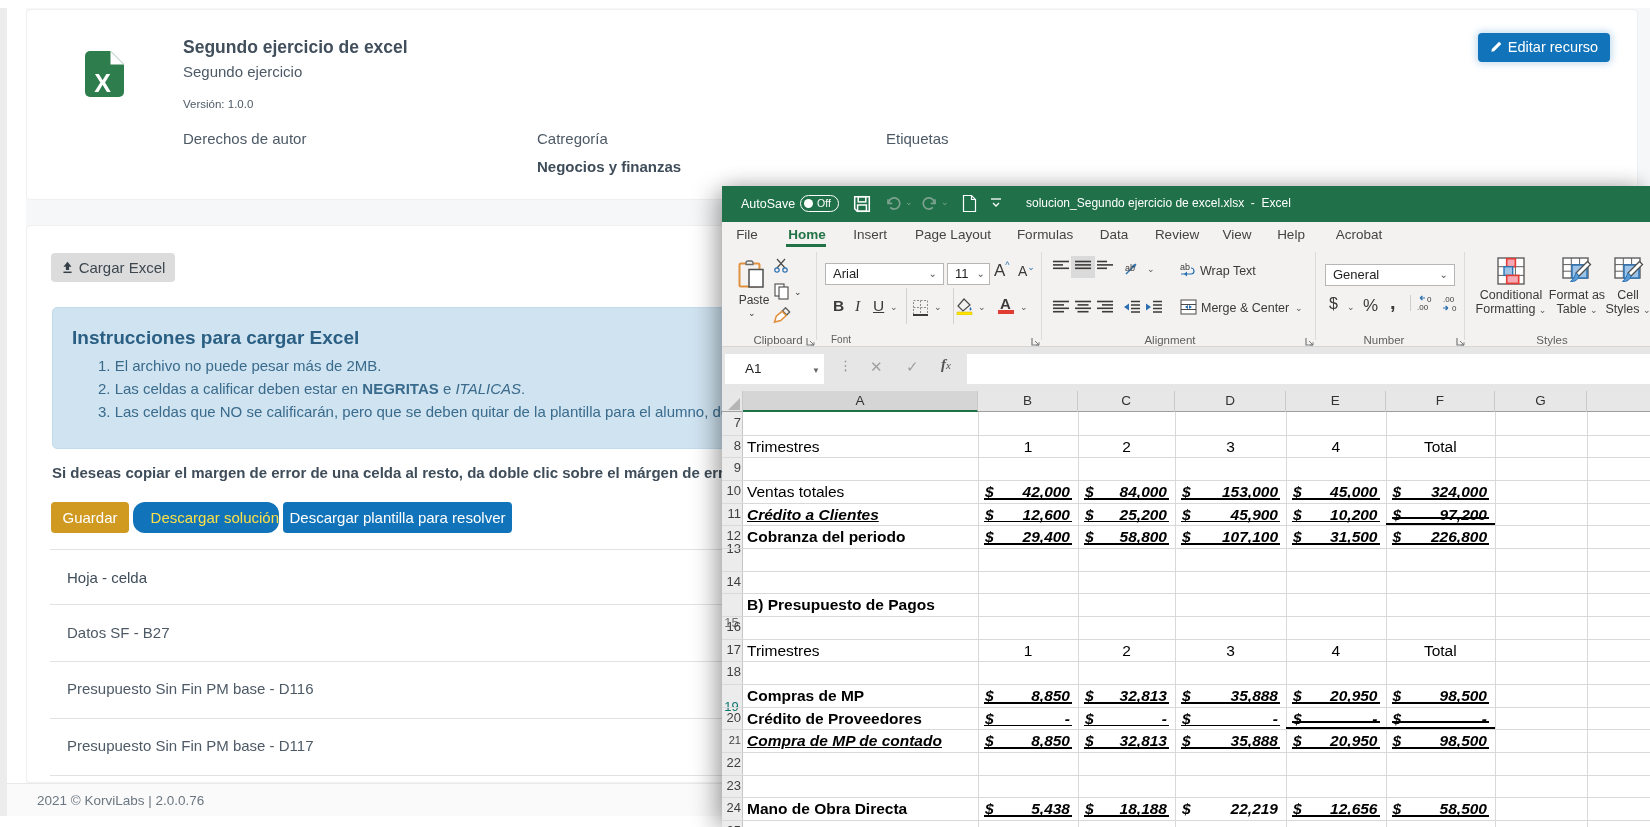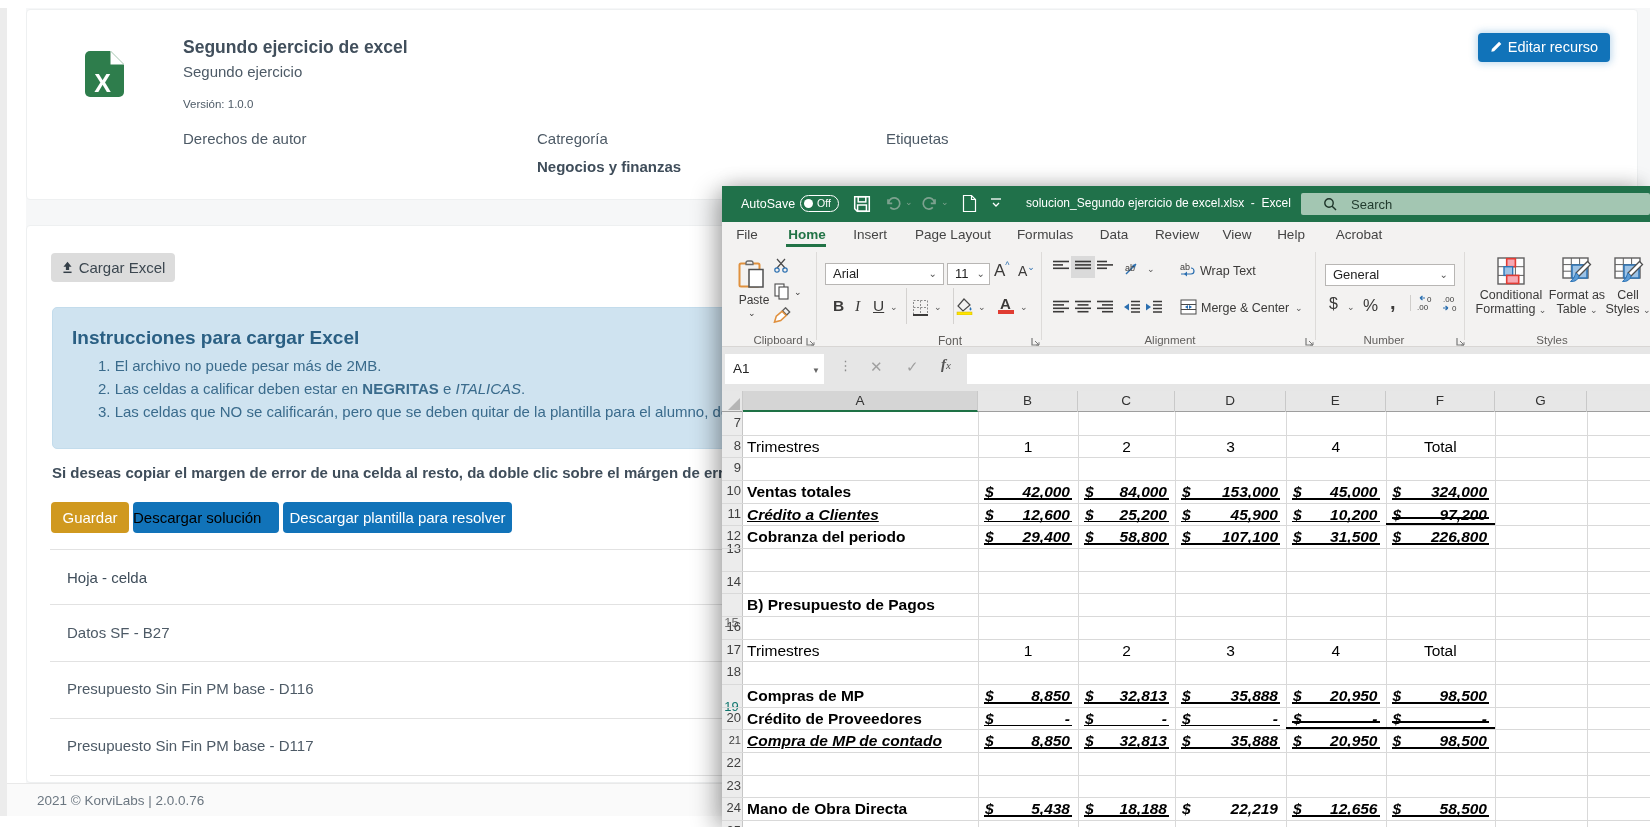--- a/index.html
+++ b/index.html
@@ -38,21 +38,21 @@
       <path fill="#343f48" d="M8 1 L13 7 H10 V11 H6 V7 H3 Z"></path>
       <rect x="3" y="13" width="10" height="1.8" fill="#343f48"></rect>
     </svg>Cargar Excel</div>
 <div class="abs" style="left:52px;top:307px;width:1560px;height:142px;background:#cfe3f0;border:1px solid #c3dcec;border-radius:5px"></div>
 <div class="abs" style="left:72px;top:327px;font-size:19px;font-weight:bold;color:#2a5f83">Instrucciones para cargar Excel</div>
 <div class="abs" style="left:98px;top:357px;font-size:15px;color:#3a6b8c">1. El archivo no puede pesar más de 2MB.</div>
 <div class="abs" style="left:98px;top:380px;font-size:15px;color:#3a6b8c">2. Las celdas a calificar deben estar en <b>NEGRITAS</b> e <i>ITALICAS</i>.</div>
 <div class="abs" style="left:98px;top:403px;font-size:15px;color:#3a6b8c;white-space:nowrap">3. Las celdas que NO se calificarán, pero que se deben quitar de la plantilla para el alumno, deberán estar marcadas.</div>
 <div class="abs" style="left:52px;top:464px;font-size:15px;font-weight:bold;color:#3f4d5a;white-space:nowrap">Si deseas copiar el margen de error de una celda al resto, da doble clic sobre el márgen de error que deseas copiar y se aplicará.</div>
 <div class="abs" style="left:51px;top:502px;width:78px;height:31px;background:#d0991f;border-radius:4px;color:#fff;font-size:15px;line-height:31px;text-align:center">Guardar</div>
-<div class="abs" style="left:133px;top:502px;width:146px;height:31px;background:#1173b9;border-radius:4px;color:#000000;font-size:15px;line-height:31px;text-align:left">Descargar solución</div>
+<div class="abs" style="left:133px;top:502px;width:146px;height:31px;background:#1173b9;border-radius:12px;color:#fde047;font-size:15px;line-height:31px;text-align:right">Descargar solución</div>
 <div class="abs" style="left:283px;top:502px;width:229px;height:31px;background:#1173b9;border-radius:4px;color:#fff;font-size:15px;line-height:31px;text-align:center">Descargar plantilla para resolver</div>
 <div class="abs" style="left:50px;top:549px;width:1562px;height:1px;background:#e2e2e2"></div>
 <div class="abs" style="left:50px;top:604px;width:1562px;height:1px;background:#e2e2e2"></div>
 <div class="abs" style="left:50px;top:661px;width:1562px;height:1px;background:#e2e2e2"></div>
 <div class="abs" style="left:50px;top:718px;width:1562px;height:1px;background:#e2e2e2"></div>
 <div class="abs" style="left:50px;top:775px;width:1562px;height:1px;background:#e2e2e2"></div>
 <div class="abs" style="left:67px;top:569px;font-size:15px;font-weight:normal;color:#3f4d5a">Hoja - celda</div>
 <div class="abs" style="left:67px;top:624px;font-size:15px;color:#4d5a66">Datos SF - B27</div>
 <div class="abs" style="left:67px;top:680px;font-size:15px;color:#4d5a66">Presupuesto Sin Fin PM base - D116</div>
 <div class="abs" style="left:67px;top:737px;font-size:15px;color:#4d5a66">Presupuesto Sin Fin PM base - D117</div>
@@ -84,27 +84,20 @@
 <g fill="none" stroke="#fff" stroke-width="1.2">
         <path d="M2.5 1.5 h8 l4 4 v12 h-12 z"></path>
         <path d="M10.5 1.5 v4 h4"></path>
       </g>
     </svg>
 <svg class="abs" style="left:268px;top:11px" width="12" height="12" viewBox="0 0 12 12">
 <path d="M1 2 h10" stroke="#fff" stroke-width="1.3"></path>
       <path d="M3 6 l3 3 3-3" fill="none" stroke="#fff" stroke-width="1.3"></path>
     </svg>
 <div class="abs" style="left:304px;top:10px;font-size:12px;color:#fff;white-space:nowrap">solucion_Segundo ejercicio de excel.xlsx&nbsp; - &nbsp;Excel</div>
-<div class="abs" style="left:579px;top:7px;width:349px;height:22px;background:#a3c6b2;border-radius:2px">
-<svg class="abs" style="left:22px;top:4px" width="14" height="14" viewBox="0 0 14 14">
-        <circle cx="6" cy="6" r="4.2" fill="none" stroke="#1d3328" stroke-width="1.4"></circle>
-        <path d="M9.2 9.2 L13 13" stroke="#1d3328" stroke-width="1.4"></path>
-      </svg>
-<div class="abs" style="left:50px;top:3.5px;font-size:13px;color:#223c2f">Search</div>
-    </div>
 <div class="abs" style="left:24px;top:41px;width:2px;font-size:13.5px;color:#444;font-weight:normal;white-space:nowrap;display:flex;justify-content:center">
       <span style="flex:none">File</span>
     </div>
 <div class="abs" style="left:84px;top:41px;width:2px;font-size:13.5px;color:#217346;font-weight:bold;white-space:nowrap;display:flex;justify-content:center">
       <span style="flex:none">Home</span>
     </div>
 <div class="abs" style="left:147px;top:41px;width:2px;font-size:13.5px;color:#444;font-weight:normal;white-space:nowrap;display:flex;justify-content:center">
       <span style="flex:none">Insert</span>
     </div>
 <div class="abs" style="left:230px;top:41px;width:2px;font-size:13.5px;color:#444;font-weight:normal;white-space:nowrap;display:flex;justify-content:center">
@@ -186,21 +179,21 @@
 <path d="M8 1 L14 7 L7 13 L2 8 Z" fill="none" stroke="#4a4a4a" stroke-width="1.2"></path>
 <path d="M14.5 9 q2 2.5 0 3.5 q-2 -1 0 -3.5" fill="#2b6fb0"></path>
 <rect x="1" y="14" width="15" height="3" fill="#ffe400" stroke="#c9b400" stroke-width=".5"></rect>
     </svg>
 <div class="abs" style="left:256px;top:116px;font-size:9px;color:#555">⌄</div>
 <div class="abs" style="left:278px;top:109px;font-size:15px;font-weight:bold;color:#3b3a39">A</div>
 <div class="abs" style="left:276px;top:124px;width:16px;height:3.5px;background:#e03c32"></div>
 <div class="abs" style="left:298px;top:116px;font-size:9px;color:#555">⌄</div>
 <div class="abs" style="left:184px;top:102px;width:1px;height:36px;background:#d4d2d0"></div>
 <div class="abs" style="left:231px;top:102px;width:1px;height:36px;background:#d4d2d0"></div>
-<div class="abs" style="left:120px;top:148px;width:120px;text-align:right;font-size:12px;color:#605e5c">Font</div>
+<div class="abs" style="left:109px;top:148px;width:120px;text-align:left;font-size:10px;color:#605e5c">Font</div>
 <svg class="abs" style="left:309px;top:151px" width="9" height="9" viewBox="0 0 9 9">
       <g stroke="#7a7a7a" fill="none">
         <path d="M1 1 v7 h7" stroke-width="1.2"></path>
         <path d="M4 4 l4 4 M5.2 8 h2.8 v-2.8" stroke-width="1"></path>
       </g>
     </svg>
 <div class="abs" style="left:349px;top:70px;width:24px;height:22px;background:#dadada"></div>
 <svg class="abs" style="left:331px;top:74px" width="16" height="14" viewBox="0 0 16 14">
       <g stroke="#3b3a39" stroke-width="1.6">
         <path d="M0 1.5 H16"></path>
@@ -329,21 +322,21 @@
 <rect x="1" y="1" width="25" height="20" fill="#fdfdfd" stroke="#5f5f5f" stroke-width="1.4"></rect>
 <path d="M1 7.6 h25 M1 14.2 h25 M9.3 1 v20 M17.6 1 v20" stroke="#5f5f5f" fill="none"></path>
 <rect x="10" y="8" width="15" height="13" fill="#9dc3e6" stroke="#2e75b6" stroke-width="1.5"></rect>
 <path d="M25.5 4.5 l3 3 L17 19 l-3 -3 z" fill="#fff" stroke="#4f4f4f" stroke-width="1.3"></path>
 <path d="M14 16 l3 3 q-1.5 6 -8.5 5.5 q4 -3 5.5 -8.5 z" fill="#5b9bd5" stroke="#2e75b6" stroke-width="1"></path>
 </svg>
 <div class="abs" style="left:846px;top:102px;width:120px;text-align:center;font-size:12.5px;color:#3b3a39">Cell</div>
 <div class="abs" style="left:846px;top:116px;width:120px;text-align:center;font-size:12.5px;color:#3b3a39">Styles <span style="font-size:9px;color:#555">⌄</span></div>
 <div class="abs" style="left:770px;top:148px;width:120px;text-align:center;font-size:11.5px;color:#605e5c">Styles</div>
 <div class="abs" style="left:0;top:161px;width:928px;height:44px;background:#e6e6e6"></div>
-<div class="abs" style="left:3px;top:168px;width:99px;height:30px;background:#fff;font-size:13.5px;color:#222;line-height:30px;padding-left:8px">A1</div>
+<div class="abs" style="left:3px;top:168px;width:99px;height:30px;background:#fff;font-size:13.5px;color:#222;line-height:30px;padding-left:20px">A1</div>
 <div class="abs" style="left:90px;top:180px;font-size:8px;color:#666">▼</div>
 <div class="abs" style="left:117px;top:172px;font-size:13px;color:#8a8a8a;letter-spacing:-1px">⋮</div>
 <div class="abs" style="left:148px;top:172px;font-size:15px;color:#a0a0a0">✕</div>
 <div class="abs" style="left:184px;top:172px;font-size:15px;color:#a0a0a0">✓</div>
 <div class="abs" style="left:219px;top:170px;font-size:15px;font-style:italic;color:#555;font-family:Liberation Serif,serif"><b>f</b><span style="font-size:11px">x</span></div>
 <div class="abs" style="left:245px;top:168px;width:683px;height:30px;background:#fff"></div>
 <div class="abs" style="left:0;top:205px;width:928px;height:21px;background:#e7e7e7;border-bottom:1px solid #9e9e9e"></div>
 <div class="abs" style="left:0;top:205px;width:21px;height:21px;border-right:1px solid #c9c9c9"></div>
 <svg class="abs" style="left:6px;top:212px" width="12" height="12" viewBox="0 0 12 12">
       <path d="M12 0 V12 H0 Z" fill="#b5b5b5"></path>
@@ -419,21 +412,21 @@
 <div class="abs" style="left:663.5px;top:226px;width:1px;height:415px;background:#d9d9d9"></div>
 <div class="abs" style="left:773px;top:226px;width:1px;height:415px;background:#d9d9d9"></div>
 <div class="abs" style="left:865px;top:226px;width:1px;height:415px;background:#d9d9d9"></div>
 
 <div class="abs" style="left:25px;top:248.7px;width:230px;height:22.667px;line-height:23.667px;font-size:15.5px;color:#000;white-space:nowrap;">Trimestres</div>
 <div class="abs" style="left:256px;top:248.7px;width:100px;height:22.667px;line-height:23.667px;font-size:15.5px;color:#000;text-align:center">1</div>
 <div class="abs" style="left:356px;top:248.7px;width:97px;height:22.667px;line-height:23.667px;font-size:15.5px;color:#000;text-align:center">2</div>
 <div class="abs" style="left:453px;top:248.7px;width:111px;height:22.667px;line-height:23.667px;font-size:15.5px;color:#000;text-align:center">3</div>
 <div class="abs" style="left:564px;top:248.7px;width:99.5px;height:22.667px;line-height:23.667px;font-size:15.5px;color:#000;text-align:center">4</div>
 <div class="abs" style="left:663.5px;top:248.7px;width:109.5px;height:22.667px;line-height:23.667px;font-size:15.5px;color:#000;text-align:center">Total</div>
-<div class="abs" style="left:25px;top:294.0px;width:230px;height:22.667px;line-height:23.667px;font-size:15.5px;color:#000;white-space:nowrap;font-weight:bold">Ventas totales</div>
+<div class="abs" style="left:25px;top:294.0px;width:230px;height:22.667px;line-height:23.667px;font-size:15.5px;color:#000;white-space:nowrap;font-weight:normal">Ventas totales</div>
 <div class="abs" style="left:256px;top:294.0px;width:100px;height:22.667px;font-size:15.5px;font-weight:bold;font-style:italic;color:#000">
       <span class="abs" style="left:7px;top:0;line-height:23.667px">$</span>
       <span class="abs" style="right:8px;top:0;line-height:23.667px">42,000</span>
       <i class="abs" style="left:6px;right:6px;bottom:3px;height:1.8px;background:#000"></i>
     </div>
 <div class="abs" style="left:356px;top:294.0px;width:97px;height:22.667px;font-size:15.5px;font-weight:bold;font-style:italic;color:#000">
       <span class="abs" style="left:7px;top:0;line-height:23.667px">$</span>
       <span class="abs" style="right:8px;top:0;line-height:23.667px">84,000</span>
       <i class="abs" style="left:6px;right:6px;bottom:3px;height:1.8px;background:#000"></i>
     </div>

